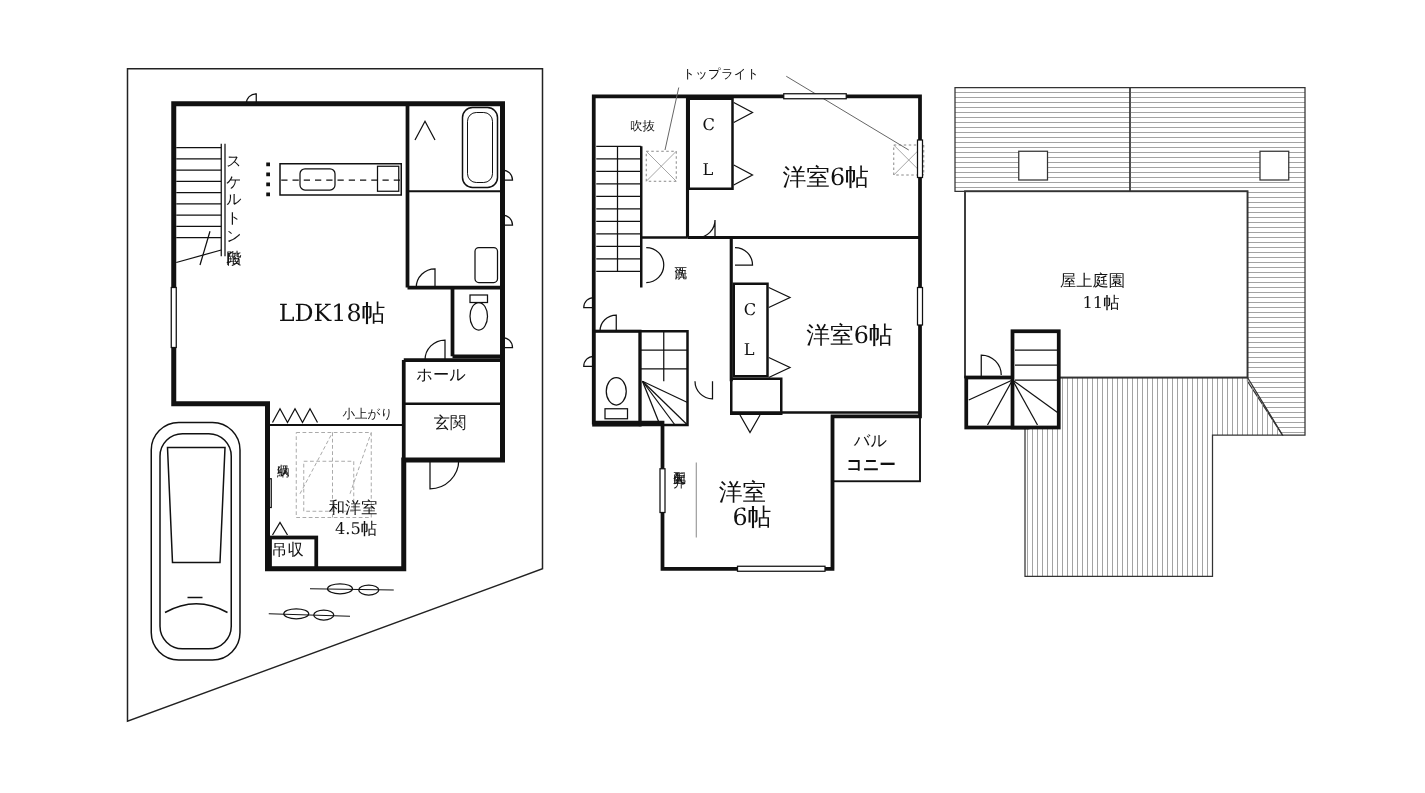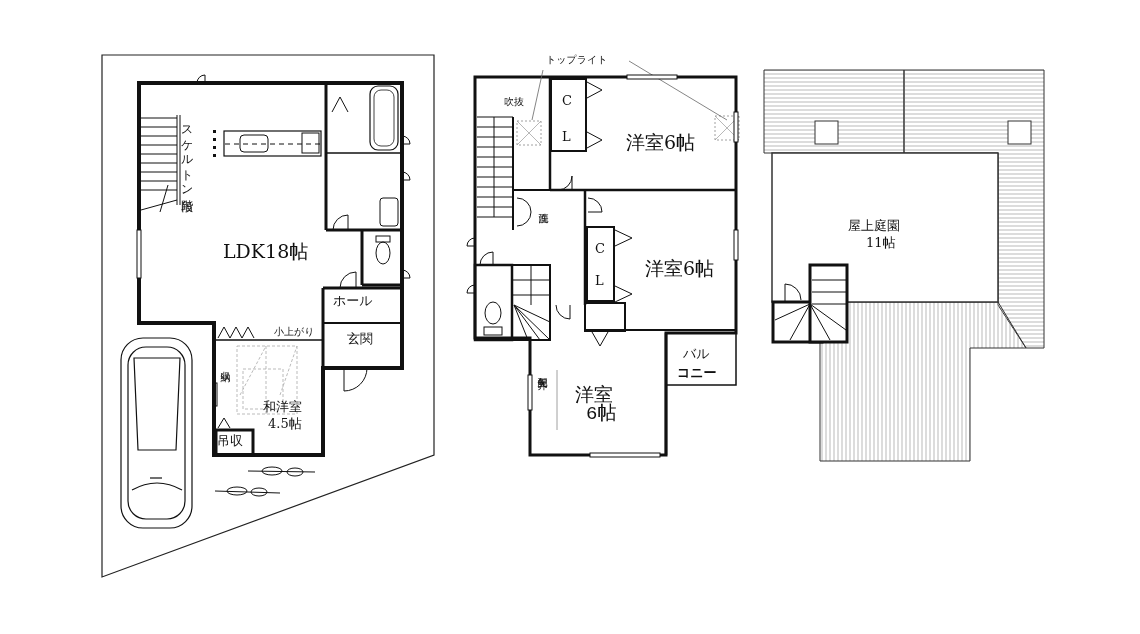--- a/index.html
+++ b/index.html
@@ -235,17 +235,17 @@
 <div class="lbl md" style="left:562px;top:94px;">C</div>
 <div class="lbl md" style="left:562px;top:130px;">L</div>
 <div class="lbl lg" style="left:626px;top:132px;">洋室6帖</div>
 <div class="lbl sm vert" style="left:538px;top:205px;">洗面</div>
 <div class="lbl md" style="left:595px;top:242px;">C</div>
 <div class="lbl md" style="left:595px;top:274px;">L</div>
 <div class="lbl lg" style="left:645px;top:258px;">洋室6帖</div>
 <div class="lbl md" style="left:683px;top:347px;">バル</div>
 <div class="lbl md" style="left:677px;top:366px;font-weight:bold;">コニー</div>
 <div class="lbl lg" style="left:575px;top:384px;text-align:right;">洋室</div>
-<div class="lbl lg" style="left:586px;top:404px;font-family:Liberation Mono, monospace;">6帖</div>
+<div class="lbl lg" style="left:586px;top:404px;">6帖</div>
 <div class="lbl sm vert" style="left:537px;top:369px;">勾配天井</div>
 
 <div class="lbl md" style="left:848px;top:219px;">屋上庭園</div>
 <div class="lbl md" style="left:866px;top:236px;">11帖</div>
 
 </body></html>

